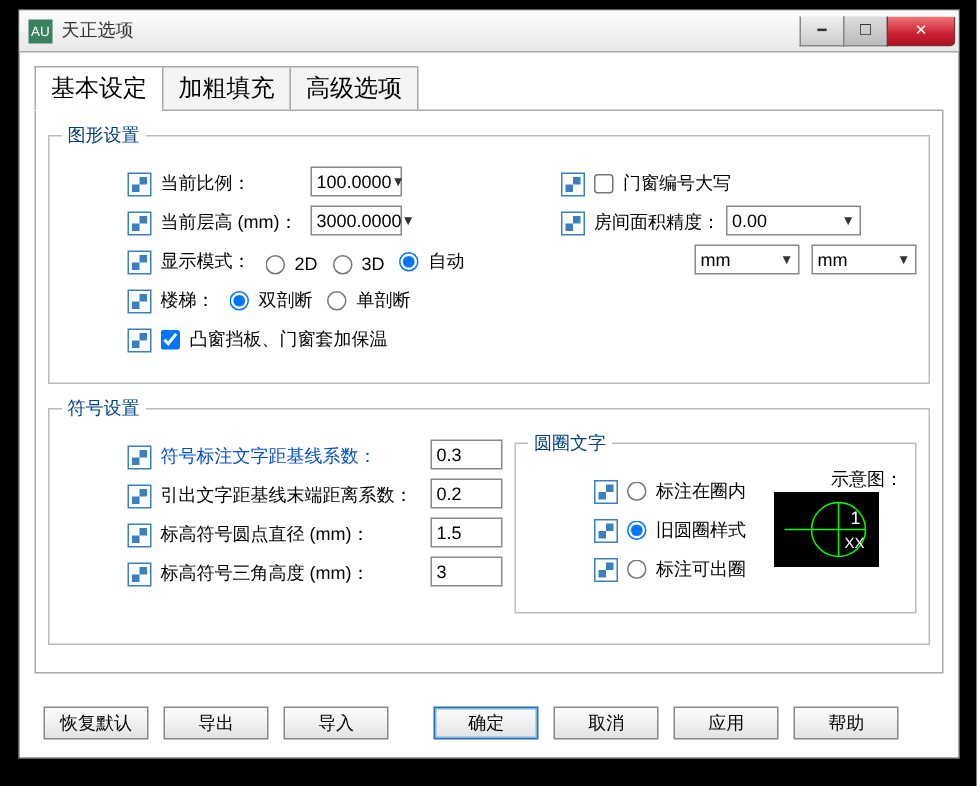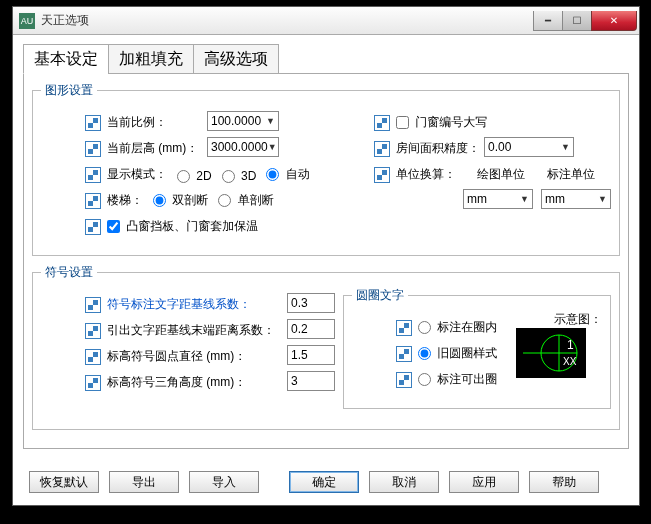--- a/index.html
+++ b/index.html
@@ -20,21 +20,21 @@
 fieldset { border: 1px solid #bbb; margin: 0 0 8px 0; padding: 6px 8px 20px 8px; }
 legend { font-size: 12px; color: #004080; padding: 0 4px; }
 .row { display: flex; align-items: flex-end; min-height: 26px; font-size: 12px; color: #000; margin-left: 44px; }
 .cols { display: flex; gap: 8px; }
 .col { flex: 1; }
 .lbl { display: inline-block; }
 .ticon { width: 16px; height: 16px; border: 1px solid #3a7fbf; background: #fff; position: relative; margin-right: 6px; flex-shrink: 0; }
 .ticon::before { content: ""; position: absolute; inset: 2px 2px 7px 7px; background: #3a7fbf; }
 .ticon::after { content: ""; position: absolute; inset: 7px 7px 2px 2px; background: #3a7fbf; }
 .combo, .txt { border: 1px solid #888; height: 20px; font-size: 12px; padding: 1px 3px; background: #fff; }
-.combo { width: 72px; display: inline-flex; align-items: center; justify-content: space-between; }
+.combo { width: 61px; display: inline-flex; align-items: center; justify-content: space-between; }
 .combo .arr { font-size: 9px; color: #333; }
 .txt { width: 48px; }
 input[type=radio], input[type=checkbox] { margin: 0 3px 0 0; vertical-align: middle; }
 .rgap { margin-left: 10px; }
 .botbar { display: flex; gap: 10px; padding: 8px 6px; justify-content: flex-start; }
 .btn { width: 70px; height: 22px; font-size: 12px; border: 1px solid #888; background: linear-gradient(#fdfdfd,#e3e3e3); display: flex; align-items: center; justify-content: center; }
 .btn.def { border: 1px solid #2a6fb0; box-shadow: 0 0 0 1px #7fb6e8 inset; }
 .sample { width: 70px; height: 50px; background: #000; display: flex; align-items: center; justify-content: center; margin-left: 6px; }
 </style>
 </head>
@@ -104,26 +104,20 @@
               <span class="ticon"></span>
               <label><input type="checkbox" style=""> <span>门窗编号大写</span></label>
             </div>
             <div class="row">
               <span class="ticon"></span>
               <span class="lbl">房间面积精度：</span>
               <span class="combo" style="width:90px;margin-left:4px">
                   <span>0.00</span>
                   <span class="arr">▼</span>
                 </span>
-            </div>
-            <div class="row">
-              <span class="ticon"></span>
-              <span class="lbl" style="width:70px">单位换算：</span>
-              <span class="lbl" style="width:70px;text-align:center">绘图单位</span>
-              <span class="lbl" style="width:70px;text-align:center">标注单位</span>
             </div>
             <div class="row" style="justify-content:flex-end">
               <span class="combo" style="width:70px">
                   <span>mm</span>
                   <span class="arr">▼</span>
                 </span>
               <span class="combo" style="width:70px;margin-left:8px">
                   <span>mm</span>
                   <span class="arr">▼</span>
                 </span>

